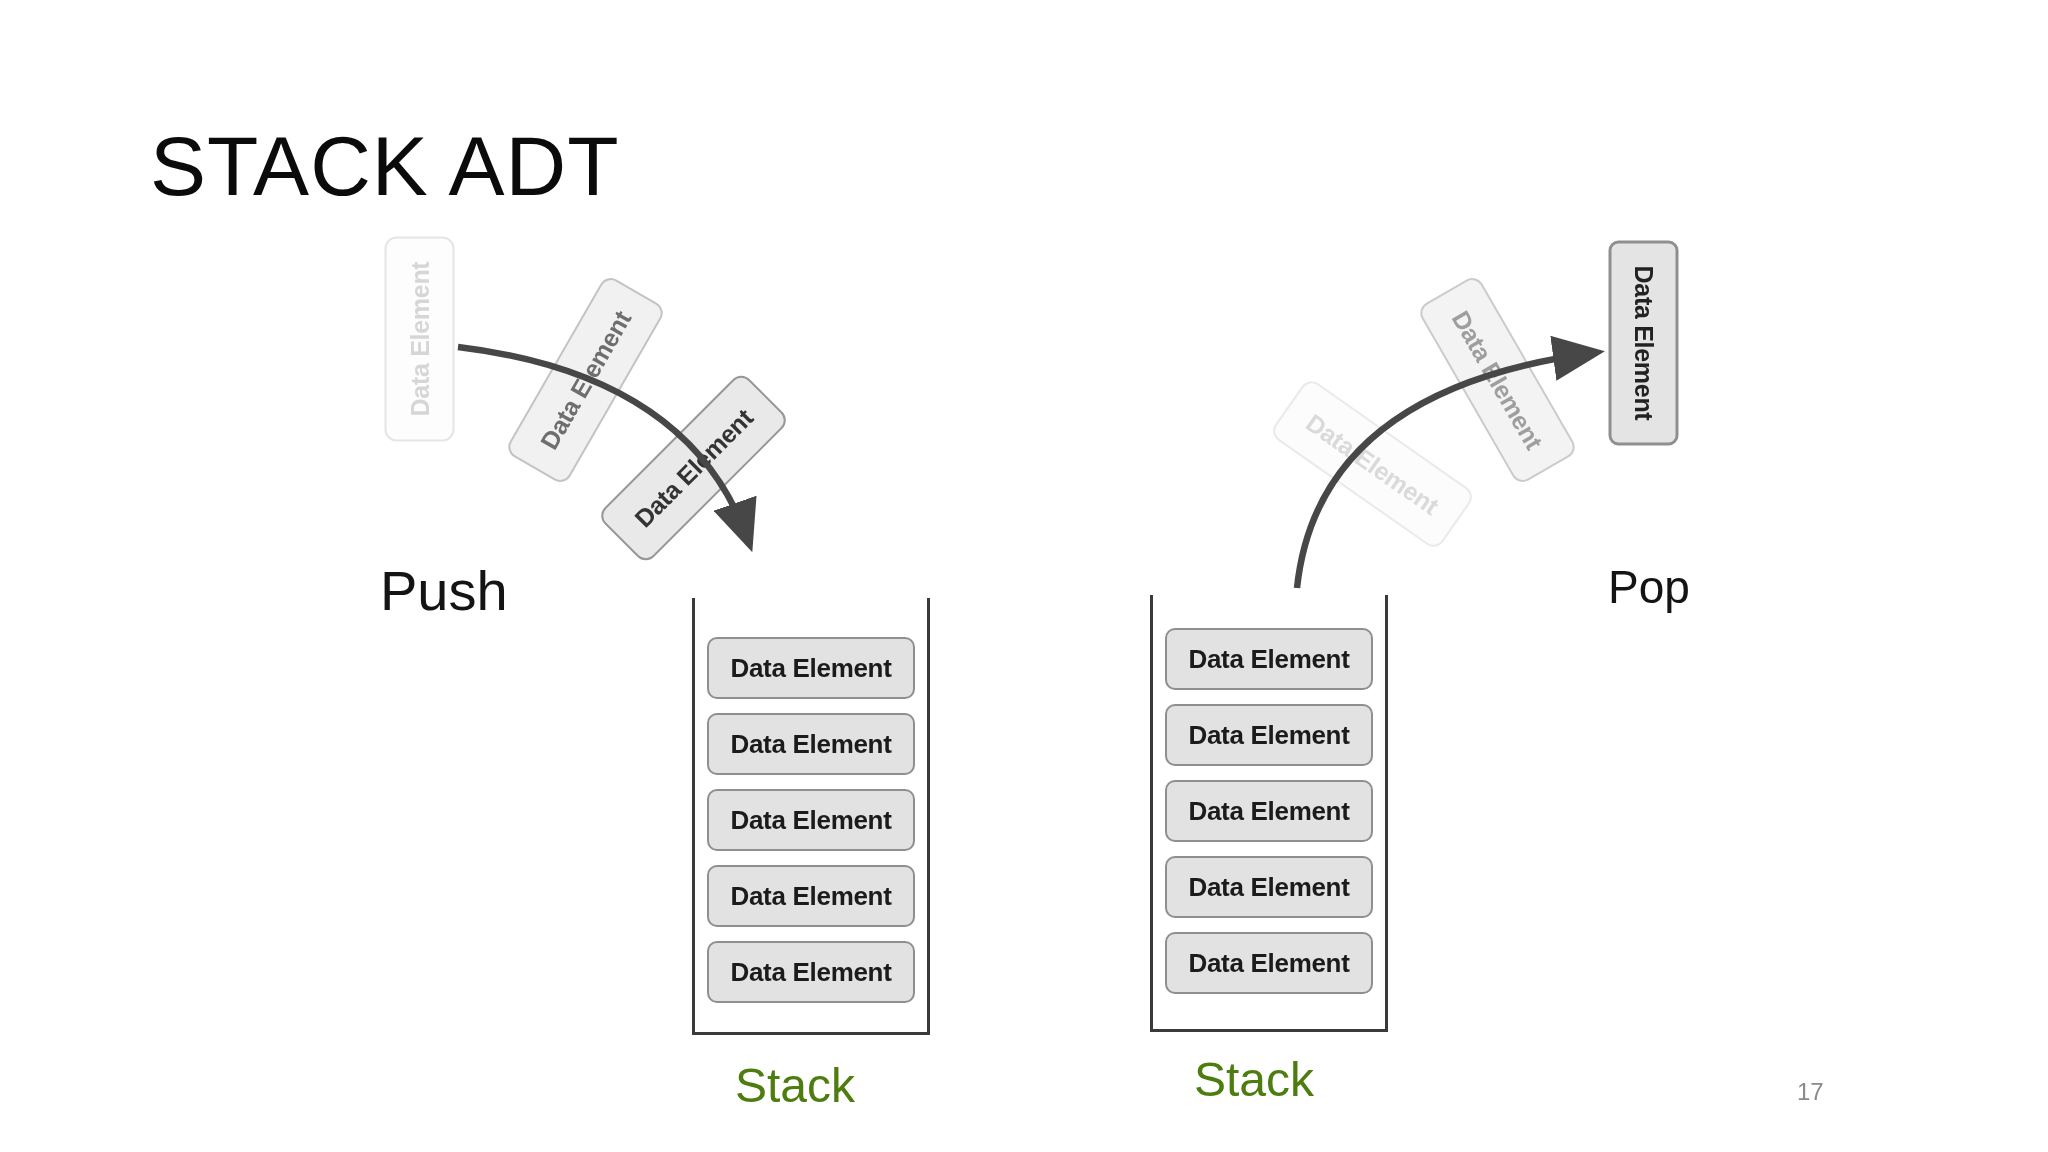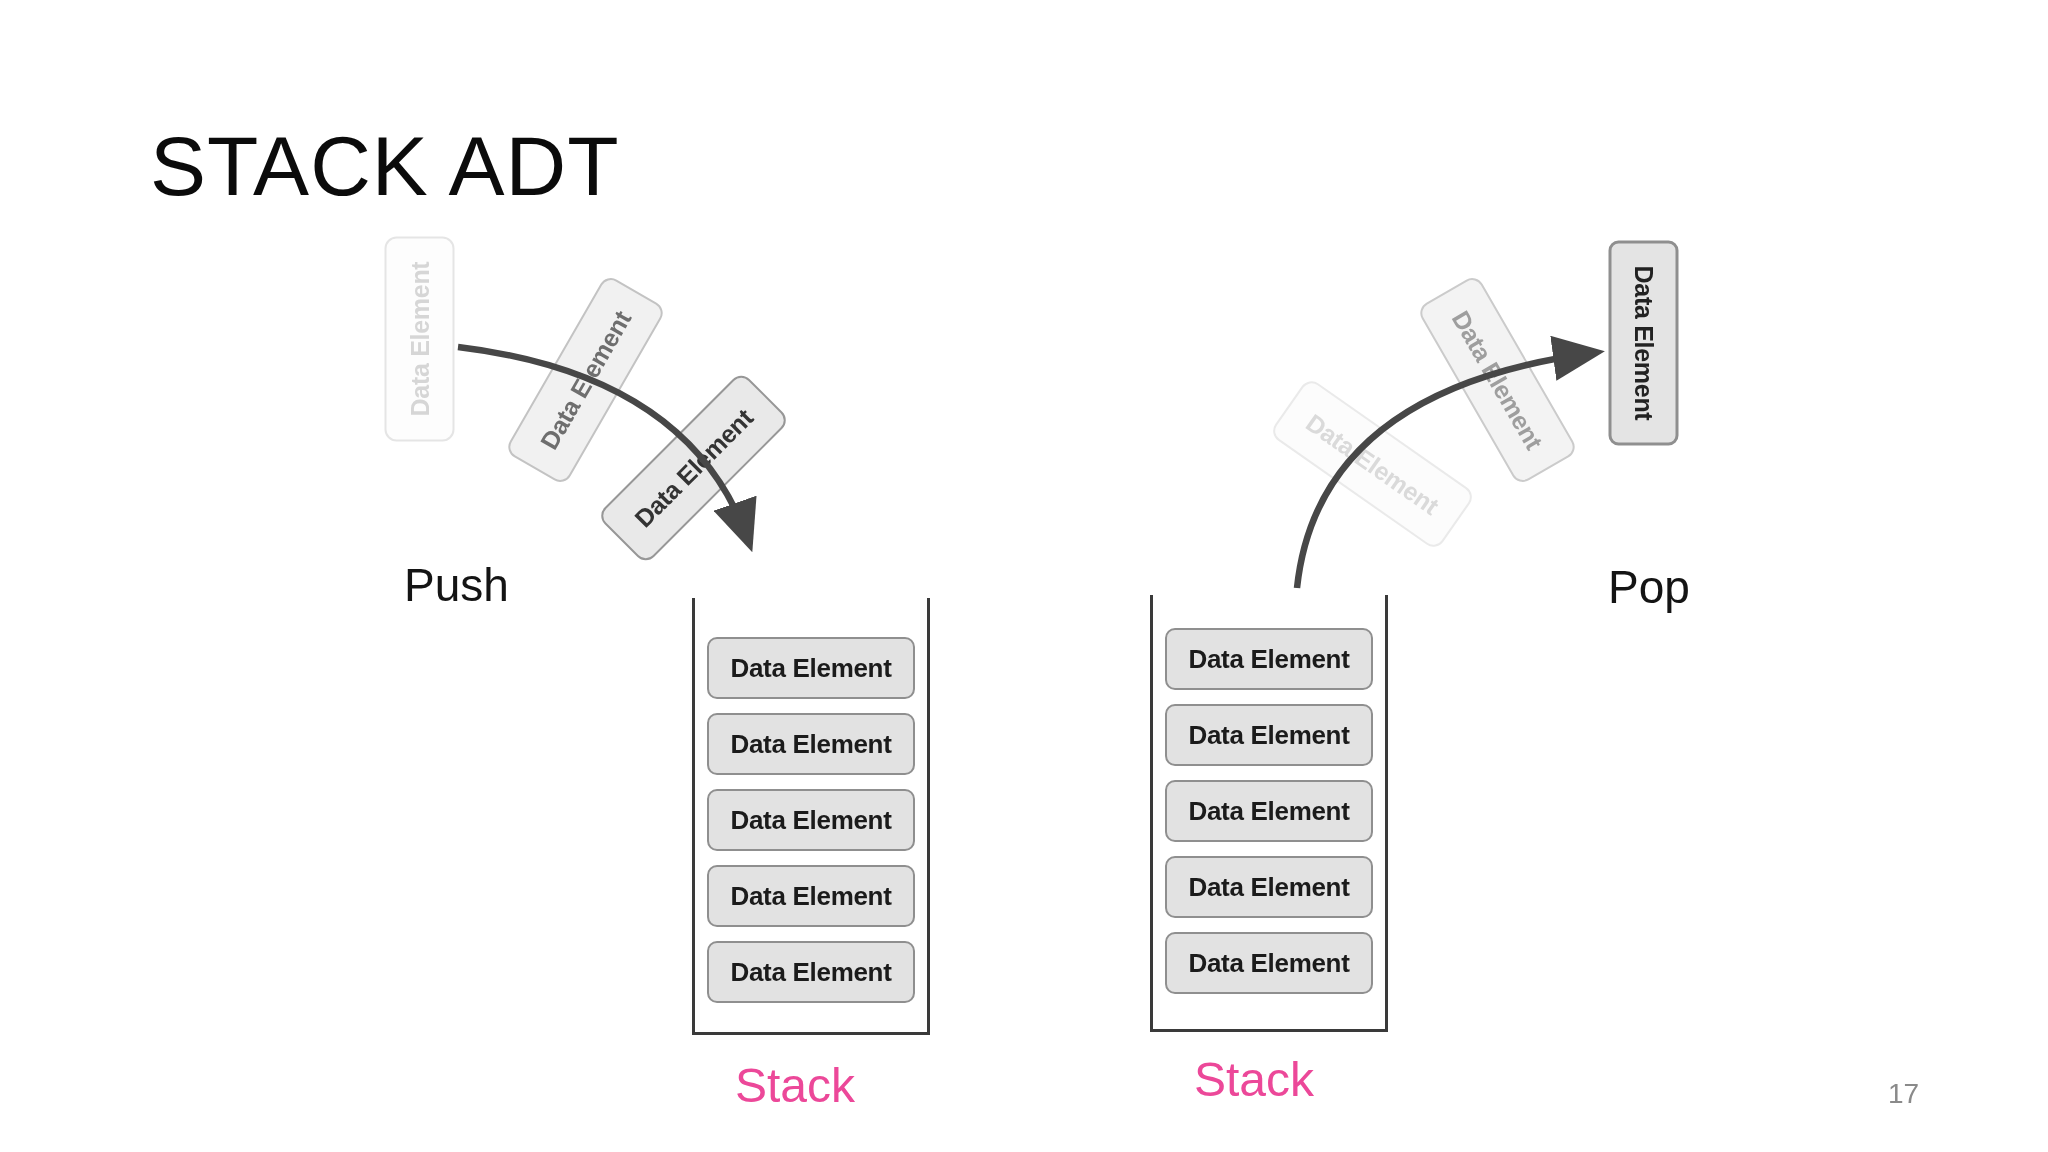--- a/index.html
+++ b/index.html
@@ -37,24 +37,24 @@
     background:#fcfcfc;border:2px solid #eaeaea;color:#dadada;}
   .fly.q2{left:1395px;top:345px;transform:rotate(60deg);
     background:#f3f3f3;border:2px solid #cbcbcb;color:#9e9e9e;}
   .fly.q3{left:1541px;top:308px;transform:rotate(90deg);
     background:#e4e4e4;border:3px solid #8f8f8f;border-radius:10px;color:#222222;}
   
   .arrows{position:absolute;left:0;top:0;width:2048px;height:1152px;pointer-events:none;}
   .arrow{fill:none;stroke:#474747;stroke-width:6.5;}
   
   .lbl{position:absolute;color:#141414;}
-  .push-label{left:404px;top:558px;font-size:46px;}
+  .push-label{left:380px;top:558px;font-size:56px;}
   .pop-label{left:1608px;top:560px;font-size:46px;}
   .lifo{left:810px;top:487px;font-size:54px;letter-spacing:1px;color:#1a1a1a;}
-  .stack-label{font-size:48px;color:#ec4899;}
+  .stack-label{font-size:48px;color:#4d7c0f;}
   .stack-label.l{left:735px;top:1058px;}
   .stack-label.r{left:1194px;top:1052px;}
   
   .stack{
     position:absolute;
     width:238px;height:437px;
     box-sizing:border-box;
     border-left:3px solid #3a3a3a;
     border-right:3px solid #3a3a3a;
     border-bottom:3px solid #3a3a3a;
@@ -66,22 +66,22 @@
     width:208px;height:62px;
     box-sizing:border-box;
     margin-bottom:14px;
     background:#e2e2e2;
     border:2px solid #8f8f8f;
     border-radius:10px;
     display:flex;align-items:center;justify-content:center;
     font-weight:bold;font-size:26px;letter-spacing:-0.3px;color:#1b1b1b;
   }
   .page-number{
-    position:absolute;left:1888px;top:1078px;
-    font-size:28px;color:#8a8a8a;
+    position:absolute;left:1797px;top:1078px;
+    font-size:24px;color:#8a8a8a;
   }
 </style>
 </head>
 <body>
 
 <div class="slide">
 
   <h1 class="title">STACK ADT</h1>
 
   <div class="fly p1">

